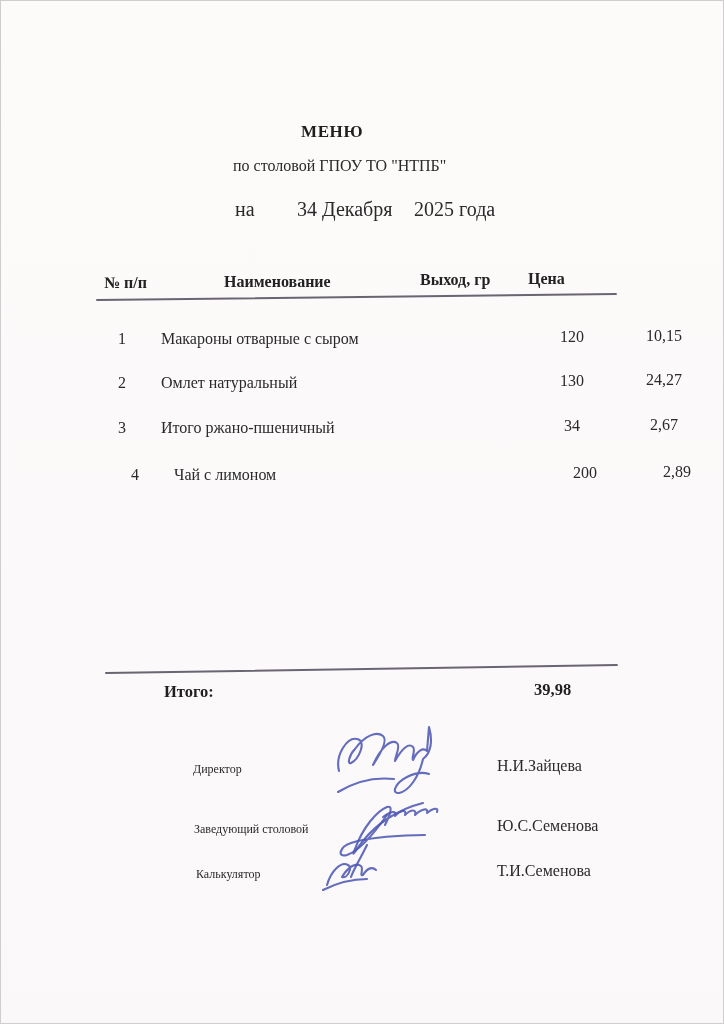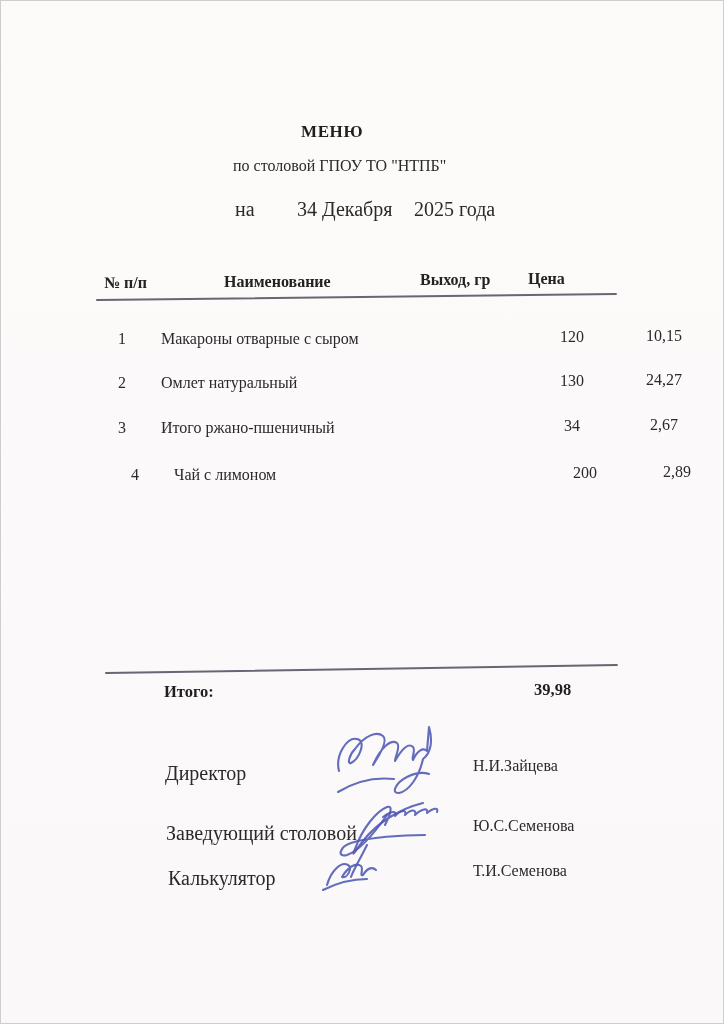--- a/index.html
+++ b/index.html
@@ -19,22 +19,22 @@
   .subtitle{font-size:16px;}
   .dateline span{position:absolute;top:0;font-size:20px;}
   .th{font-size:16px;font-weight:bold;color:#222;}
   .cell{font-size:16px;}
   .rule{position:absolute;height:2px;background:#6b6472;transform-origin:left center;border-radius:1px;}
   .num-col{display:inline-block;width:22px;text-align:center;}
   .out-col{position:absolute;left:431px;width:60px;text-align:center;}
   .price-col{position:absolute;left:518px;width:70px;text-align:center;}
   .total-label{font-size:16.5px;font-weight:bold;color:#1f1f1f;}
   .total-value{font-size:16.5px;font-weight:bold;color:#1f1f1f;}
-  .sig-role{font-size:20px;}
-  .sig-name{font-size:16px;}
+  .sig-role{font-size:12px;margin-left:28px;}
+  .sig-name{font-size:16px;margin-left:24px;}
   .sig-svg{position:absolute;left:310px;top:718px;}
   .sig-svg path{fill:none;stroke:#4d58b4;stroke-width:2.1;stroke-linecap:round;stroke-linejoin:round;opacity:.88;}
 </style>
 </head>
 <body>
 
 <div class="page">
 
   <div class="abs title" style="left:300px;top:121px;">МЕНЮ</div>
 

